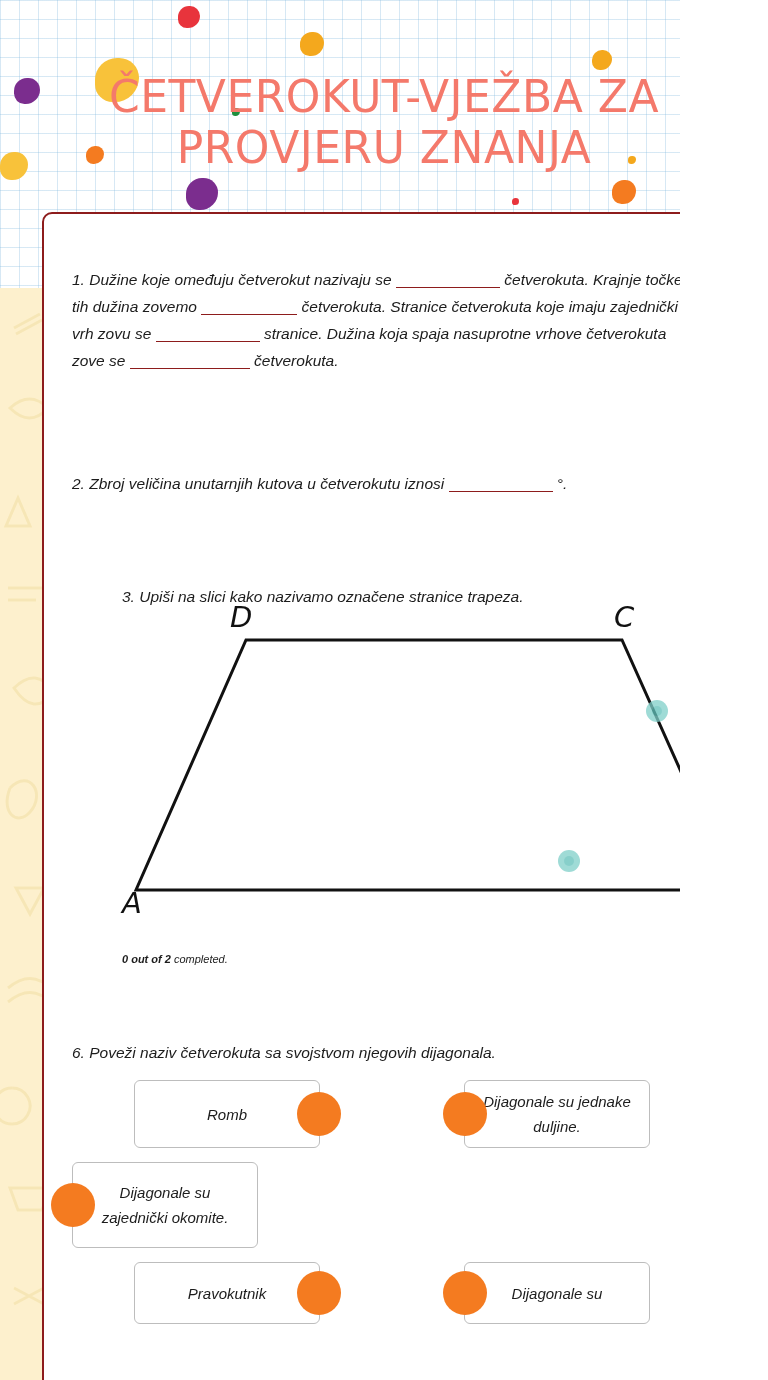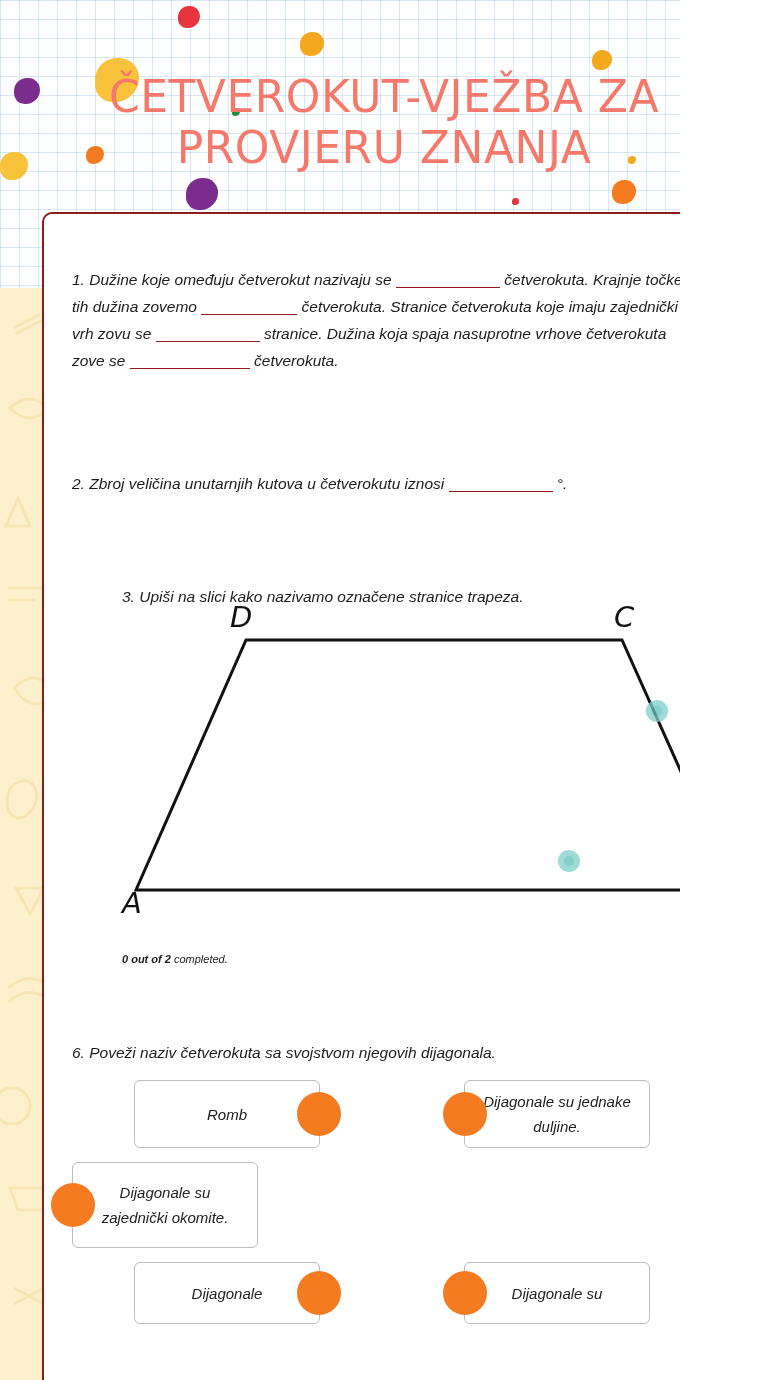--- a/index.html
+++ b/index.html
@@ -277,21 +277,21 @@
 
           <div class="match-row">
             <div class="match-box right-box" style="min-height:86px;">
               <span>Dijagonale su zajednički okomite.</span>
               <span class="knob"></span>
             </div>
           </div>
 
           <div class="match-row">
             <div class="match-box left-box">
-              <span>Dijagonale</span>
+              <span>Pravokutnik</span>
               <span class="knob"></span>
             </div>
             <div class="match-box right-box">
               <span>Dijagonale su</span>
               <span class="knob"></span>
             </div>
           </div>
 
         </div>
       </div>

